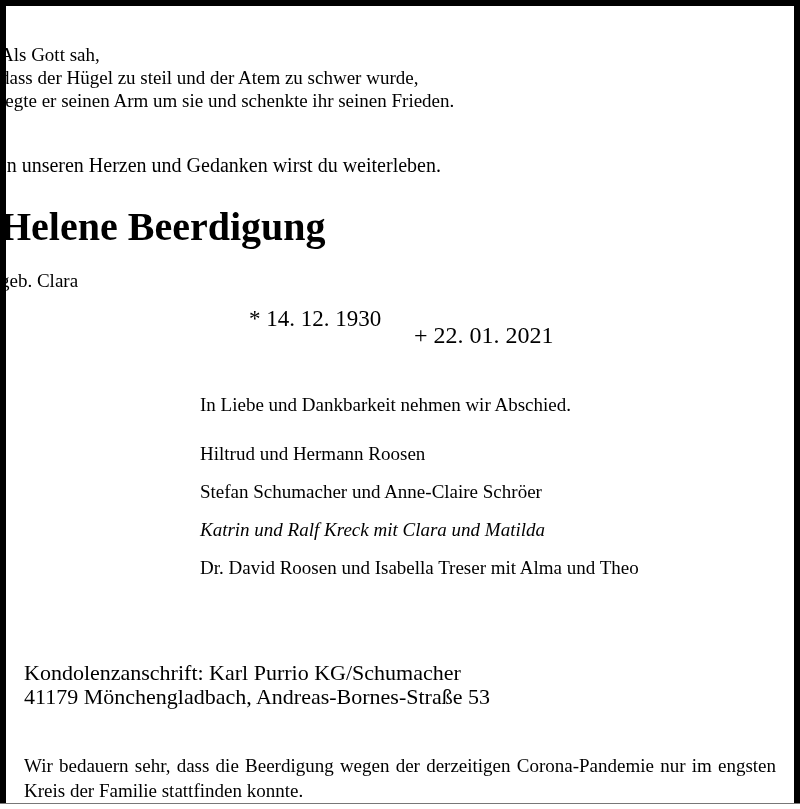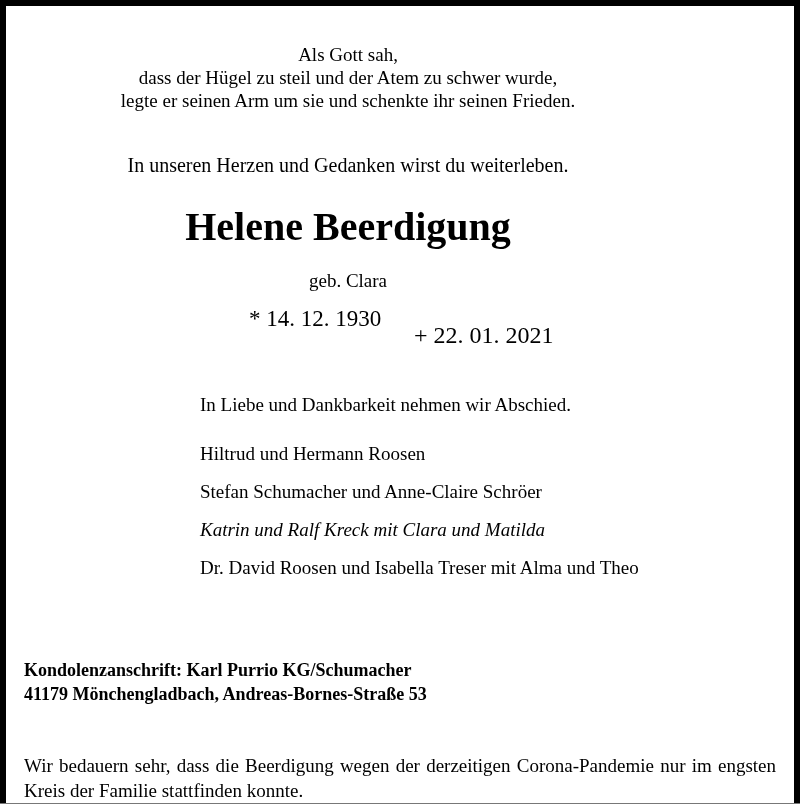--- a/index.html
+++ b/index.html
@@ -7,25 +7,25 @@
     .frame {
       position:absolute; left:0; top:0; width:800px; height:809px;
       box-sizing:border-box;
       border-left:6px solid #000; border-right:6px solid #000;
       border-top:6px solid #000; border-bottom:6px solid #000;
       background:#fff;
     }
     .bottom-line { position:absolute; left:0; top:803px; width:800px; height:6px; background:#fff; }
     .bottom-gray { position:absolute; left:0; top:803px; width:800px; height:1px; background:#777; }
     .t { position:absolute; font-family:"Liberation Serif","DejaVu Serif",serif; color:#000; white-space:nowrap; }
-    .center { left:0; width:696px; text-align:center; }
+    .center { left:0; width:696px; }
     .poem { font-size:19px; line-height:22px; }
     .name { font-size:40px; font-weight:bold; }
     .family { left:200px; font-size:19px; }
-    .footer { left:24px; font-size:18px;font-weight:bold; }
+    .footer { left:24px; font-size:22px; }
     .notice { left:24px; width:752px; font-size:19px; line-height:25px; white-space:normal; text-align:justify; text-align-last:left; }
   </style>
 </head>
 <body>
 
 <div class="frame"></div>
 
 <div class="t center poem" style="top:44px;">Als Gott sah,</div>
 <div class="t center poem" style="top:67px;">dass der Hügel zu steil und der Atem zu schwer wurde,</div>
 <div class="t center poem" style="top:90px;">legte er seinen Arm um sie und schenkte ihr seinen Frieden.</div>

